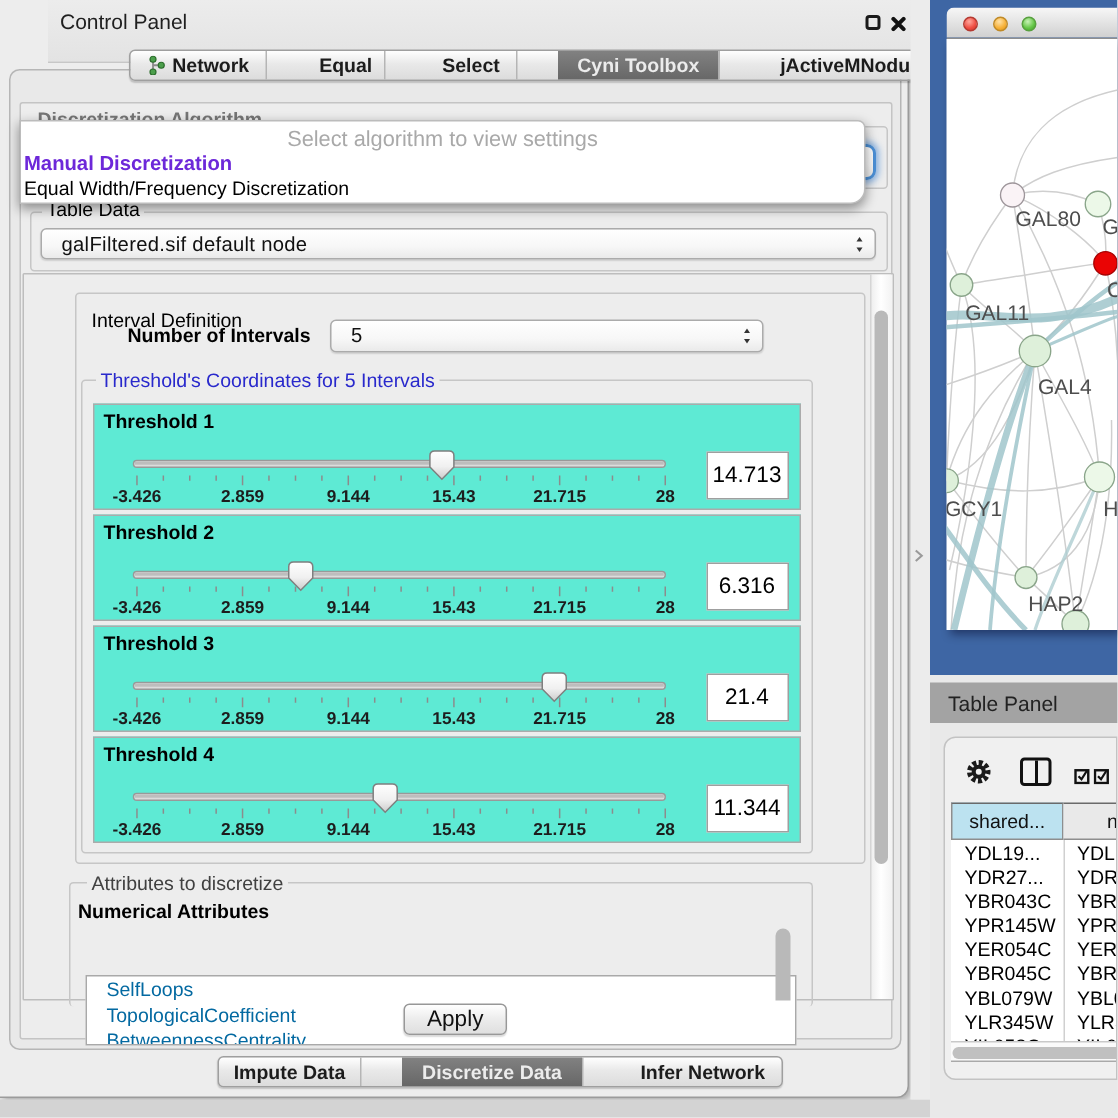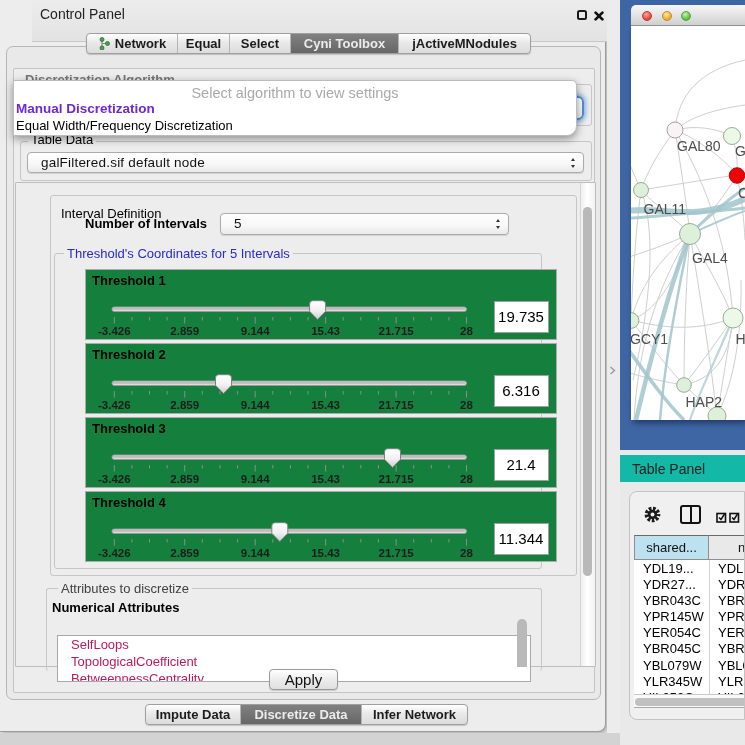--- a/index.html
+++ b/index.html
@@ -12,21 +12,21 @@
   border-right:1px solid #9b9b9b; border-bottom:1px solid #9b9b9b;
   border-radius:0 0 8px 0; box-shadow:2px 2px 4px rgba(0,0,0,0.25); }
 #titlebar { left:0; top:0; width:606px; height:42px;
   background:linear-gradient(#ececec,#e3e3e3); border-bottom:1px solid #c7c7c7;margin-left:32px; }
 #titlebar .t { position:absolute; left:8px; top:6px; font-size:14px; color:#1f1f1f; }
 #icoFloat { left:577px; top:10px; width:10px; height:10px; border:2px solid #1a1a1a; border-radius:2.5px; }
 
 
 .seg { display:flex; border:1px solid #9f9f9f; border-radius:4px;
   background:linear-gradient(#ffffff,#e9e9e9 45%,#dcdcdc);
-  box-shadow:0 1px 1px rgba(0,0,0,0.18); font-size:13px; font-weight:bold; color:#1c1c1c; }
+  box-shadow:0 1px 1px rgba(0,0,0,0.18); font-size:13px; font-weight:bold; color:#1c1c1c;gap:27px; }
 .seg .s { line-height:19px; height:19px; border-right:1px solid #b5b5b5; display:flex; align-items:center; justify-content:center; white-space:nowrap; }
 .seg .s:last-child { border-right:none; }
 .seg .sel { background:linear-gradient(#818181,#676767); color:#ececec; }
 
 
 #outerbox { left:6px; top:46px; width:595px; height:654px; background:#e9e9e9;
   border:1px solid #b6b6b6; border-radius:7px; }
 #innerbox { left:13px; top:68px; width:582px; height:625px; background:#ededed;
   border:1px solid #c4c4c4; border-radius:2px; }
 
@@ -36,47 +36,47 @@
 
 .combo { position:absolute; background:linear-gradient(#ffffff,#f7f7f7 60%,#eaeaea);
   border:1px solid #ababab; border-radius:4px; font-size:13.5px; color:#111;
   box-shadow:0 1px 1px rgba(0,0,0,0.12); }
 .combo .tx { position:absolute; left:13px; top:2px; letter-spacing:0.2px; }
 .arrows { position:absolute; right:7px; top:50%; margin-top:-6px; width:6px; height:12px; }
 .arrows:before { content:""; position:absolute; left:0.5px; top:1px; border-left:2.6px solid transparent; border-right:2.6px solid transparent; border-bottom:3.4px solid #333; }
 .arrows:after  { content:""; position:absolute; left:0.5px; bottom:1px; border-left:2.6px solid transparent; border-right:2.6px solid transparent; border-top:3.4px solid #333; }
 
 
-.trow { position:absolute; left:62px; width:472px; height:71.3px; border:1px solid #ababab; background:#15803d;margin-left:23px; }
+.trow { position:absolute; left:62px; width:472px; height:71.3px; border:1px solid #ababab; background:#5eead4; }
 .trow b { position:absolute; left:6px; top:3.5px; font-size:13px; color:#000; }
 .vbox { position:absolute; left:407.5px; top:31px; width:55px; height:32px; background:#fff;
   border:1px solid #9f9f9f; font-size:15px; color:#000; text-align:center; line-height:30px; }
 
 
-#numlist { left:57px; top:635px; width:474px; height:47px; background:#fff; border:1px solid #a9a9a9; font-size:13px; color:#be185d; overflow:hidden; }
+#numlist { left:57px; top:650px; width:474px; height:47px; background:#fff; border:1px solid #a9a9a9; font-size:13px; color:#0369a1; overflow:hidden; }
 #applybtn { left:269px; top:669px; width:69px; height:21px; border:1px solid #989898; border-radius:4px;
   background:linear-gradient(#ffffff,#ececec 50%,#dfdfdf); font-size:15px; text-align:center; line-height:20px; color:#111;
   box-shadow:0 1px 1px rgba(0,0,0,0.15); }
 
 
 #popup { left:13px; top:80px; width:564px; height:56px; background:#fff;
   border:1px solid #bcbcbc; border-radius:0 5px 10px 0; box-shadow:0 3px 8px rgba(0,0,0,0.4); font-size:13px; }
 
 
 .sbtrackV { position:absolute; background:linear-gradient(90deg,#efefef,#ffffff 45%,#f2f2f2); }
 .sbthumb { position:absolute; background:#b9b9b9; border-radius:5px; }
 
 
 #netwin { left:620px; top:0; width:125px; height:450px; background:#3e66a4; }
 #mactitle { left:631px; top:5px; width:114px; height:21px;
   background:linear-gradient(#f7f7f7,#d0d0d0); border-bottom:1px solid #8e8e8e; border-radius:5px 0 0 0; }
 .tl { position:absolute; top:5.5px; width:10.5px; height:10.5px; border-radius:50%; }
 #netcanvas { left:631px; top:26px; width:114px; height:394px; background:#fff; box-shadow:2px 3px 6px rgba(0,0,30,0.45); }
 
-#tpbar { left:620px; top:455px; width:125px; height:27px; background:#14b8a6; }
+#tpbar { left:620px; top:455px; width:125px; height:27px; background:#a3a3a3; }
 #tpbar .t { position:absolute; left:12px; top:6px; font-size:14px; color:#222; }
 #tablebox { left:629px; top:491px; width:116px; height:229px; background:#f0f0f0;
   border:1px solid #c3c3c3; border-radius:8px 0 0 8px; overflow:hidden; }
 </style>
 </head>
 <body>
 
 <div class="abs" id="cpwin"></div>
 <div class="abs" id="titlebar">
     <span class="t">Control Panel</span>
@@ -152,21 +152,21 @@
 <path d="M45.9 47 V50.5 M63.5 47 V50.5 M81.1 47 V50.5 M116.3 47 V50.5 M134.0 47 V50.5 M151.6 47 V50.5 M186.8 47 V50.5 M204.4 47 V50.5 M222.0 47 V50.5 M257.2 47 V50.5 M274.8 47 V50.5 M292.4 47 V50.5 M327.7 47 V50.5 M345.3 47 V50.5 M362.9 47 V50.5" stroke="#8c8c8c" stroke-width="1"></path>
 <path d="M28.3 47 V53.5 M98.7 47 V53.5 M169.2 47 V53.5 M239.6 47 V53.5 M310.1 47 V53.5 M380.5 47 V53.5" stroke="#8c8c8c" stroke-width="1"></path>
 <text x="28.3" y="64.5" font-size="11.5" font-weight="bold" fill="#1d1d1d" text-anchor="middle">-3.426</text>
       <text x="98.7" y="64.5" font-size="11.5" font-weight="bold" fill="#1d1d1d" text-anchor="middle">2.859</text>
       <text x="169.2" y="64.5" font-size="11.5" font-weight="bold" fill="#1d1d1d" text-anchor="middle">9.144</text>
       <text x="239.6" y="64.5" font-size="11.5" font-weight="bold" fill="#1d1d1d" text-anchor="middle">15.43</text>
       <text x="310.1" y="64.5" font-size="11.5" font-weight="bold" fill="#1d1d1d" text-anchor="middle">21.715</text>
       <text x="380.5" y="64.5" font-size="11.5" font-weight="bold" fill="#1d1d1d" text-anchor="middle">28</text>
 <path d="M223.6 33.9 q0,-3.2 3.2,-3.2 h9.6 q3.2,0 3.2,3.2 v7.4 l-8,8.2 l-8,-8.2 z" fill="url(#thg0)" stroke="#7f7f7f" stroke-width="1"></path>
 </svg>
-    <div class="vbox">19.735</div>
+    <div class="vbox">14.713</div>
   </div>
 <div class="trow" style="top:342.7px">
     <b>Threshold 2</b>
     <svg width="472" height="71" style="position:absolute;left:0;top:0" font-family="Liberation Sans, sans-serif">
 <defs>
         <linearGradient id="thg1" x1="0" y1="0" x2="0" y2="1">
 <stop offset="0" stop-color="#ffffff"></stop>
           <stop offset="0.55" stop-color="#f0f0f0"></stop>
           <stop offset="1" stop-color="#cccccc"></stop>
         </linearGradient>

